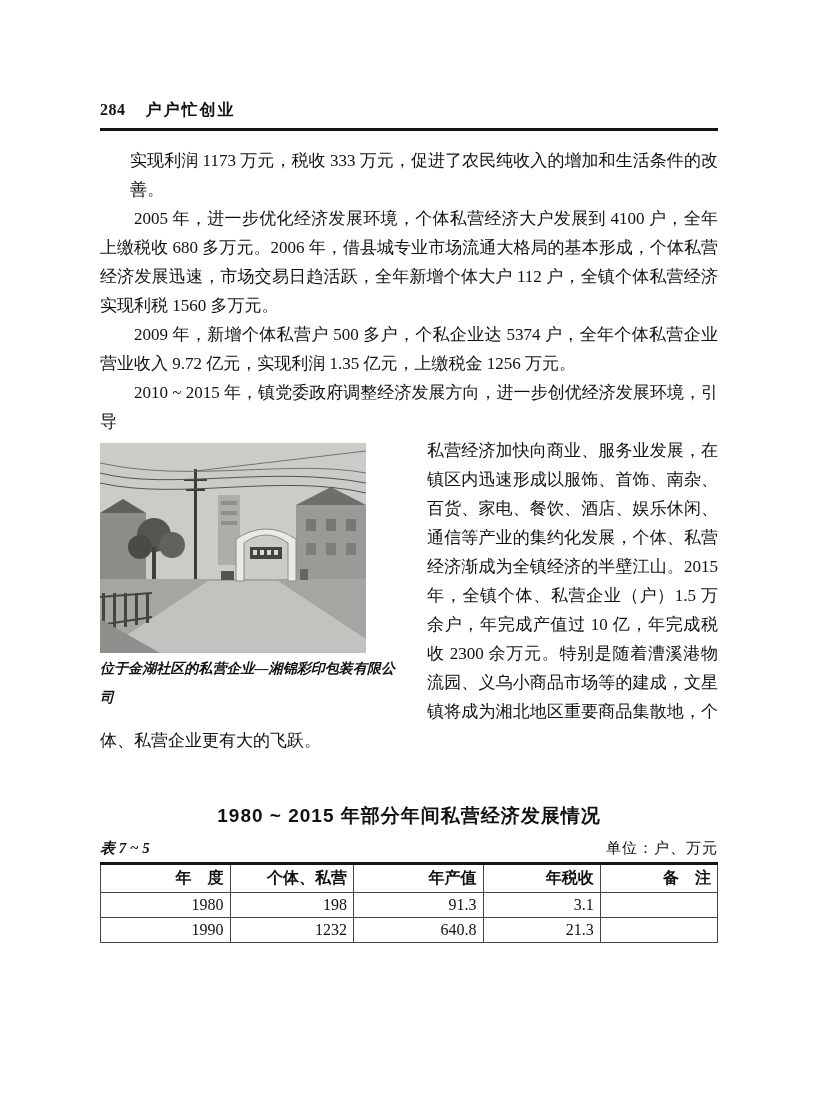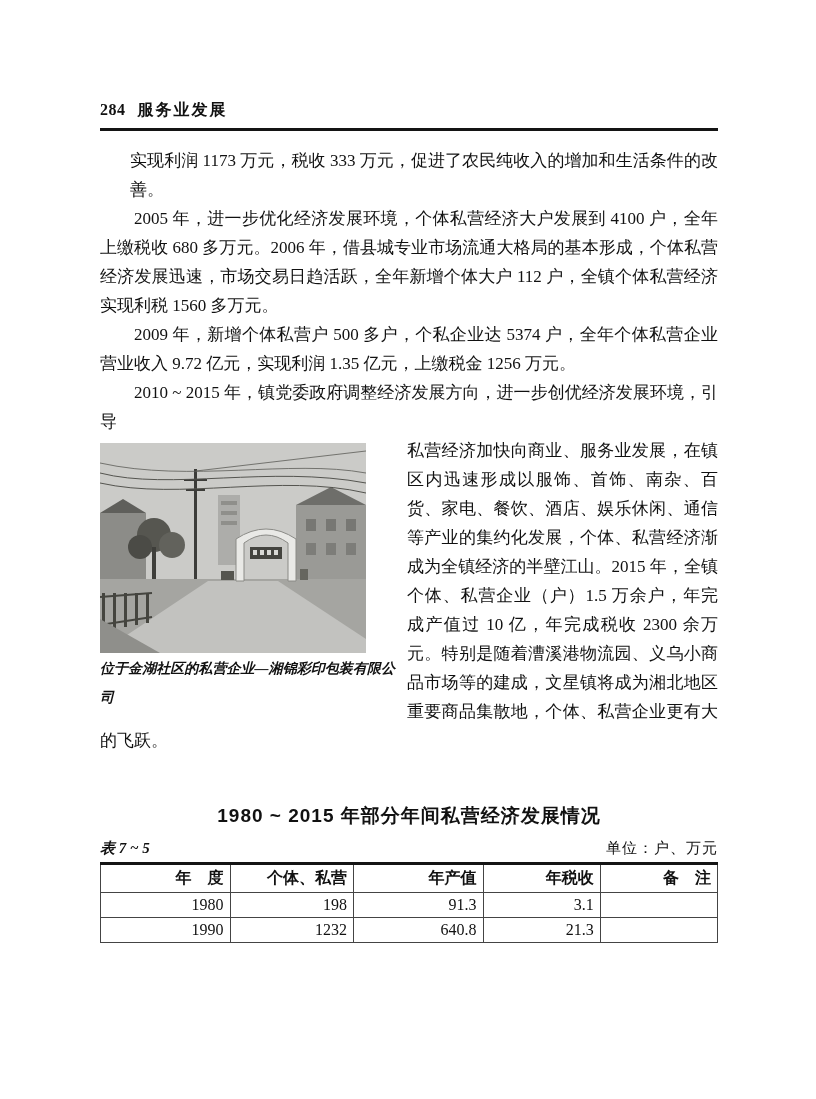--- a/index.html
+++ b/index.html
@@ -15,21 +15,21 @@
   .content {
     position: absolute;
     left: 100px;
     top: 100px;
     width: 618px;
   }
   
   .page-header {
     display: flex;
     align-items: baseline;
-    gap: 12px;
+    gap: 20px;
     border-bottom: 3px solid #141414;
     padding-bottom: 7px;
   }
   .page-number {
     font-size: 16px;
     font-weight: bold;
     letter-spacing: 0.5px;
   }
   .book-title {
     font-family: "Liberation Sans", "DejaVu Sans", sans-serif;
@@ -44,21 +44,21 @@
     line-height: 29px;
     text-align: justify;
   }
   .para { margin: 0; text-indent: 2em; }
   .para.no-indent { text-indent: 0; margin-left: 30px; }
   .para.wrap-block { text-indent: 0; }
   
   .photo-figure {
     float: left;
     width: 295px;
-    margin: 7px 12px 6px 0;
+    margin: 7px 32px 6px 0;
   }
   .photo-frame {
     width: 266px;
     height: 210px;
     background: #c9c9c6;
     overflow: hidden;
   }
   .photo-frame svg { display: block; }
   .photo-caption {
     margin-top: 13px;
@@ -109,21 +109,21 @@
   .col-tax   { width: 19%; }
   .col-note  { width: 19%; }
 </style>
 </head>
 <body>
 
 <div class="content">
 
   <div class="page-header">
     <span class="page-number">284</span>
-    <span class="book-title">服务业发展</span>
+    <span class="book-title">户户忙创业</span>
   </div>
 
   <div class="body-text">
     <p class="para no-indent">实现利润 1173 万元，税收 333 万元，促进了农民纯收入的增加和生活条件的改善。</p>
     <p class="para">2005 年，进一步优化经济发展环境，个体私营经济大户发展到 4100 户，全年上缴税收 680 多万元。2006 年，借县城专业市场流通大格局的基本形成，个体私营经济发展迅速，市场交易日趋活跃，全年新增个体大户 112 户，全镇个体私营经济实现利税 1560 多万元。</p>
     <p class="para">2009 年，新增个体私营户 500 多户，个私企业达 5374 户，全年个体私营企业营业收入 9.72 亿元，实现利润 1.35 亿元，上缴税金 1256 万元。</p>
     <p class="para">2010 ~ 2015 年，镇党委政府调整经济发展方向，进一步创优经济发展环境，引导</p>
 
     <div class="para wrap-block">
       <span class="photo-figure">

